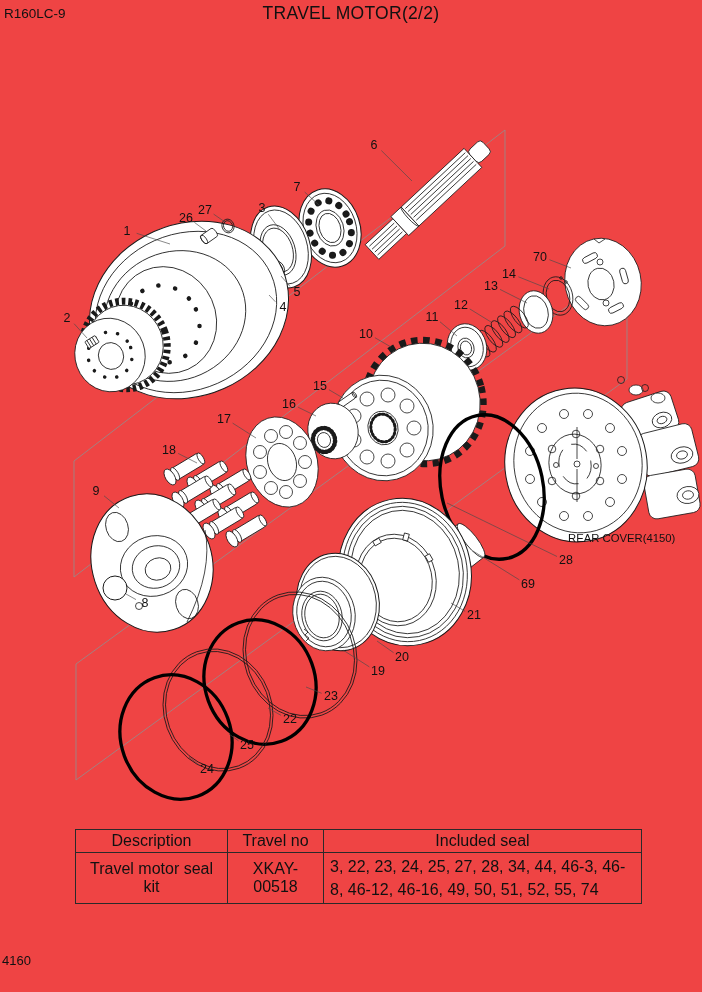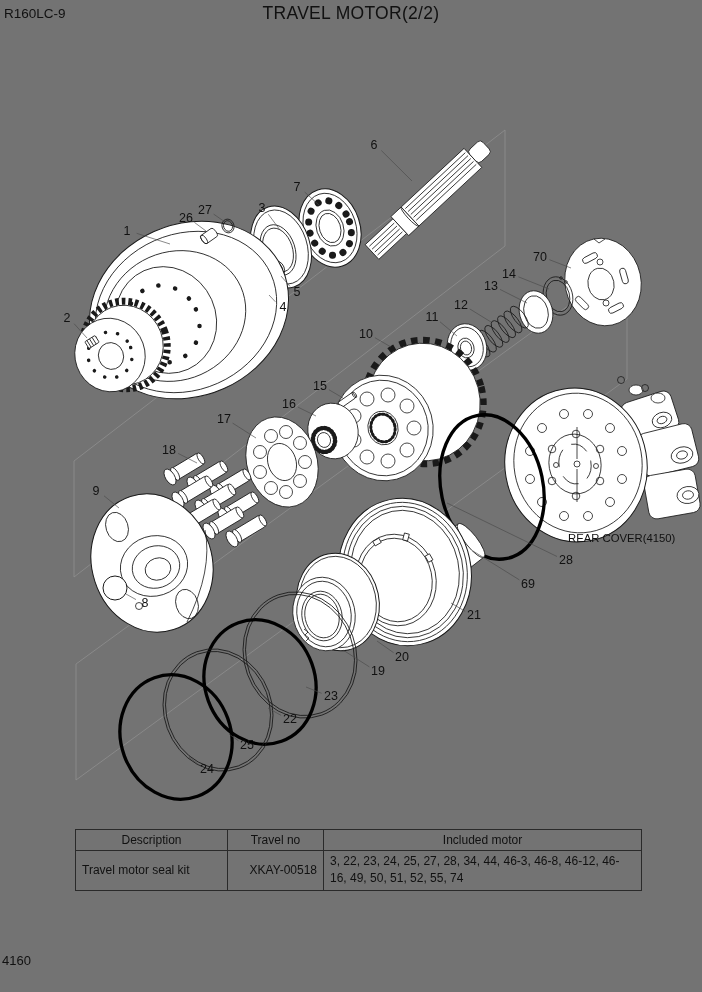--- a/index.html
+++ b/index.html
@@ -1,38 +1,38 @@
 <!DOCTYPE html>
 <html><head>
 <meta charset="utf-8">
 <style>
   html,body{margin:0;padding:0;background:#e8e8e8;}
-  .page{position:relative;width:702px;height:992px;background:#737373;overflow:hidden;
+  .page{position:relative;width:702px;height:992px;background:#ef4444;overflow:hidden;
         font-family:"Liberation Sans",sans-serif;color:#111;margin:0 auto;}
   .model{position:absolute;left:4px;top:6px;font-size:13.5px;}
   .title{position:absolute;left:0;right:0;top:3px;text-align:center;font-size:17.5px;letter-spacing:.3px;}
   .pageno{position:absolute;left:2px;top:953px;font-size:13px;}
   svg{position:absolute;left:0;top:0;}
   .ln{fill:none;stroke:#1a1a1a;stroke-width:.8;}
   .fw{fill:#fff;stroke:#1a1a1a;stroke-width:.8;}
   .fw1{fill:#fff;stroke:#1a1a1a;stroke-width:1;}
   .thick{fill:none;stroke:#000;stroke-width:3.3;}
   .teeth{fill:none;stroke:#1a1a1a;}
   .dots{fill:none;stroke:#1a1a1a;stroke-linecap:round;}
   .ribbon{fill:none;stroke:#8f8f8f;stroke-width:.8;}
   .leader{stroke:#4a4a4a;stroke-width:.65;}
   .plabel{font:12.5px "Liberation Sans",sans-serif;fill:#111;text-anchor:middle;}
   .ann{font:11.3px "Liberation Sans",sans-serif;fill:#111;}
   table.kit{position:absolute;left:75px;top:829px;border-collapse:collapse;table-layout:fixed;
-        width:566px;font-size:12px;}
+        width:566px;font-size:16px;}
   table.kit th,table.kit td{border:1px solid #2a2a2a;font-weight:400;padding:2px 6px;}
   table.kit th{height:16px;text-align:center;}
   table.kit td{height:34px;vertical-align:middle;}
-  .c-desc{width:152px;}
-  .c-pno{width:96px;text-align:right;}
+  .c-desc{width:152px;text-align:center;}
+  .c-pno{width:96px;text-align:center;}
   .c-inc{width:318px;text-align:left;line-height:1.45;}
 </style>
 </head>
 <body>
 
 <div class="page">
   <div class="model">R160LC-9</div>
   <div class="title">TRAVEL MOTOR(2/2)</div>
 
   <svg id="diagram" width="702" height="992" viewBox="0 0 702 992">
@@ -385,21 +385,21 @@
   <table class="kit">
     <colgroup>
         <col class="c-desc">
         <col class="c-pno">
         <col class="c-inc">
       </colgroup>
     <thead>
       <tr>
         <th>Description</th>
         <th>Travel no</th>
-        <th>Included motor</th>
+        <th>Included seal</th>
       </tr>
     </thead>
     <tbody>
       <tr>
         <td class="c-desc">Travel motor seal kit</td>
         <td class="c-pno">XKAY-00518</td>
         <td class="c-inc">3, 22, 23, 24, 25, 27, 28, 34, 44, 46-3, 46-8, 46-12, 46-16, 49, 50, 51, 52, 55, 74</td>
       </tr>
     </tbody>
   </table>

